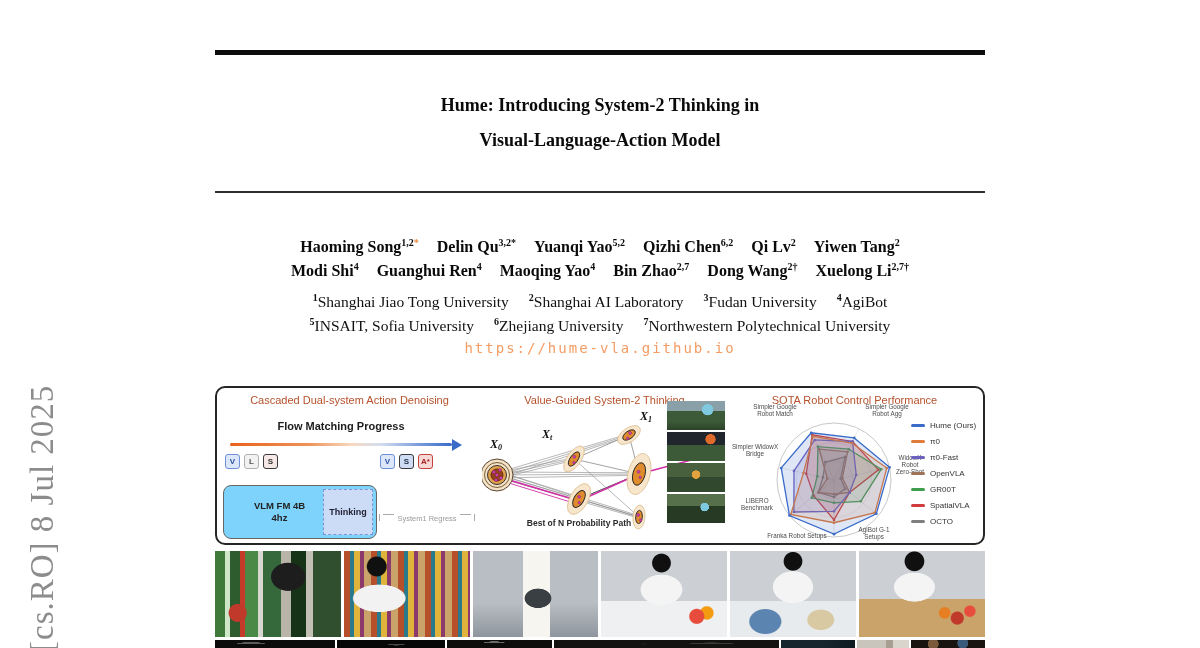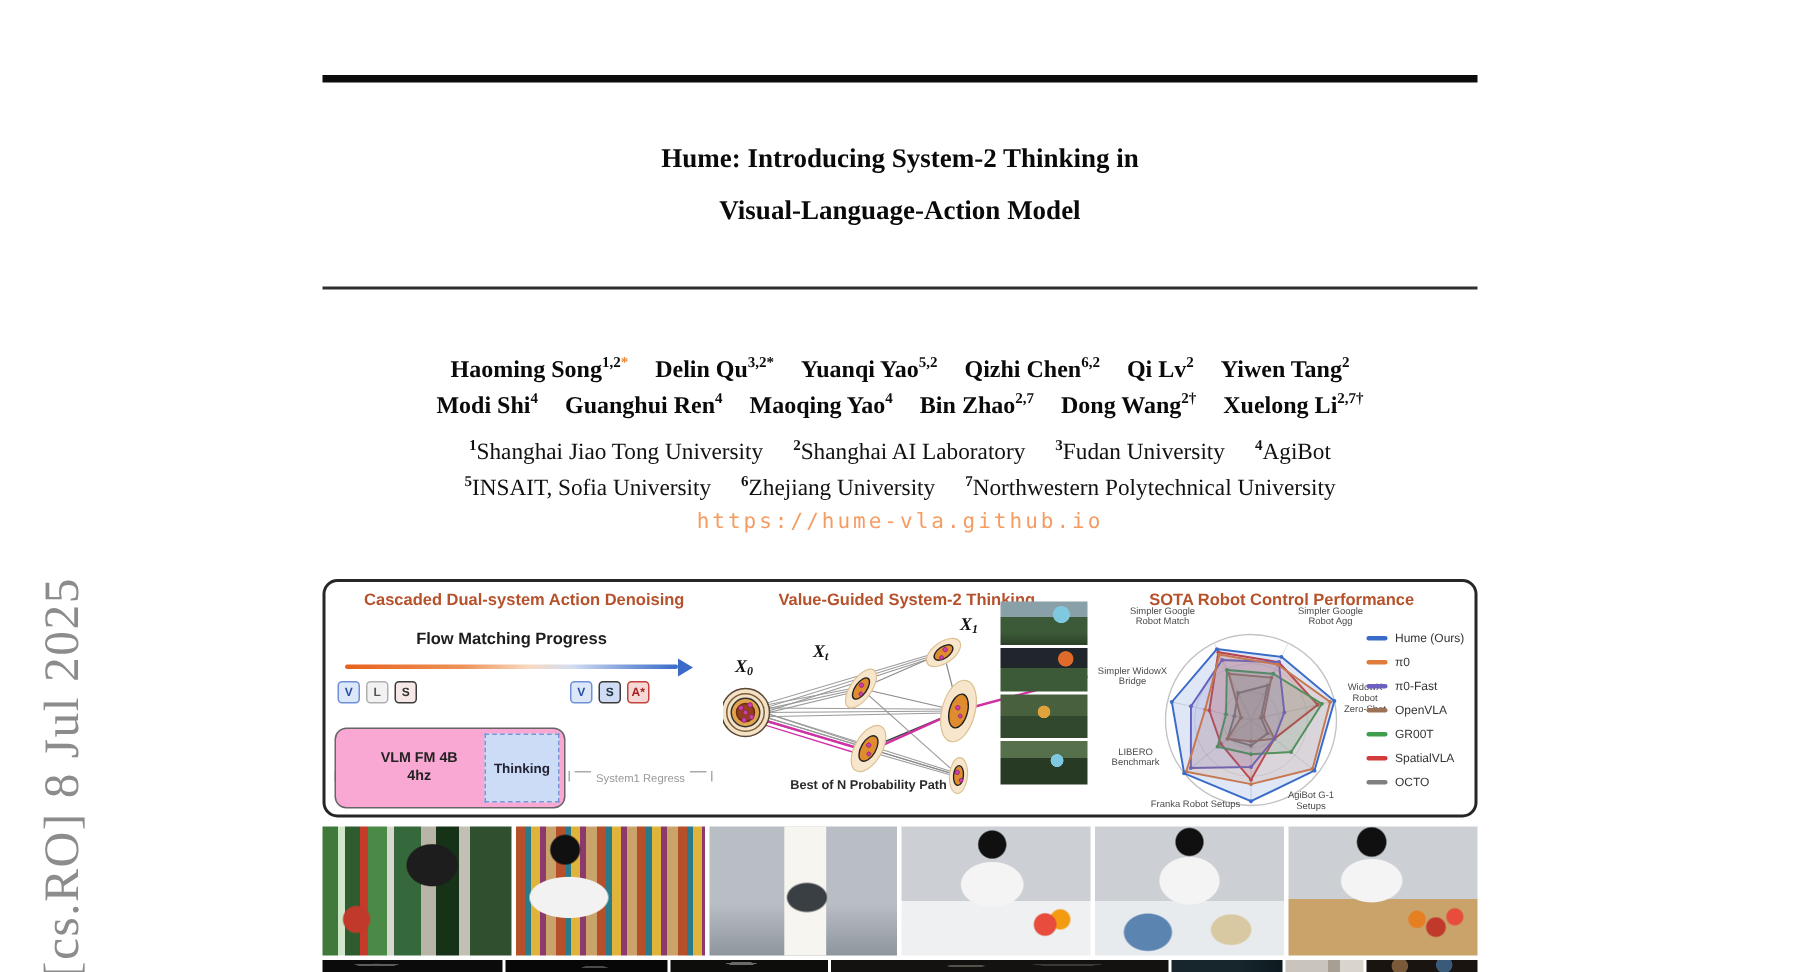--- a/index.html
+++ b/index.html
@@ -33,21 +33,21 @@
 
   
   .teaser{position:absolute;left:215px;top:386px;width:770px;height:159px;
     border:2.5px solid #262626;border-radius:10px;background:#fff;box-sizing:border-box;
     display:flex;}
   .panel{position:relative;height:100%;}
   .panel-a{width:265px;}
   .panel-b{width:245px;}
   .panel-c{width:255px;}
   .panel-title{position:absolute;top:6px;left:0;right:0;text-align:center;
-    font-size:11px;font-weight:bold;color:#b5512b;}
+    font-size:11px;font-weight:normal;color:#b5512b;}
 
   
   .fm-label{position:absolute;top:32px;left:0;width:248px;text-align:center;
     font-size:11px;font-weight:600;color:#1c1c1c;}
   .arrow-track{position:absolute;left:13px;top:55px;width:222px;height:3px;border-radius:2px;
     background:linear-gradient(90deg,#e8611c 0%,#ee9257 35%,#f8d9c0 55%,#d3ddf1 68%,#7b9cda 85%,#3a6bc9 100%);}
   .arrow-head{position:absolute;left:235px;top:50.5px;width:0;height:0;
     border-top:6px solid transparent;border-bottom:6px solid transparent;border-left:10px solid #3a6bc9;}
   .tokens{position:absolute;top:66px;display:flex;gap:4px;}
   .tokens-left{left:8px;}
@@ -58,21 +58,21 @@
   .tk-language{background:#f2f2f2;border:1.2px solid #b0b0b0;color:#555;}
   .tk-state{background:#f6e8e6;border:1.6px solid #3a3a3a;color:#333;}
   .tk-state-blue{background:#cfdcf4;border:1.6px solid #3a3a3a;color:#234;}
   .tk-action{background:#f6d9d6;border:1.6px solid #c3423a;color:#a22;}
   .span-ruler{position:absolute;top:85px;display:flex;gap:3px;
     font-size:7.5px;color:#999;margin-top:41px;}
   .span-ruler .seg{flex:1;border-top:1px solid #aaa;height:0;}
   .span-ruler .tick{width:0;height:7px;border-left:1px solid #aaa;}
   .ruler-left{left:6px;width:152px;}
   .ruler-right{left:162px;width:96px;}
-  .sys2-box{position:absolute;left:6px;top:97px;width:154px;height:54px;background:#f9a8d4;
+  .sys2-box{position:absolute;left:6px;top:97px;width:154px;height:54px;background:#7dd3fc;
     border:1.5px solid #666;border-radius:8px;box-sizing:border-box;}
   .sys2-text{position:absolute;left:8px;top:0;bottom:0;width:95px;display:flex;flex-direction:column;
     align-items:center;justify-content:center;font-size:9.5px;font-weight:bold;color:#222;line-height:12px;}
   .thinking-box{position:absolute;right:3px;top:3px;bottom:3px;width:50px;background:#ccdcf6;
     border:1.5px dashed #7a95d6;border-radius:0;display:flex;align-items:center;justify-content:center;
     font-size:9px;font-weight:bold;color:#223;box-sizing:border-box;}
   .sys1-box{position:absolute;left:165px;top:97px;width:92px;height:54px;background:#d8d0ea;
     border:2px solid #2f2f3a;border-radius:8px;box-sizing:border-box;display:flex;flex-direction:column;
     align-items:center;justify-content:center;font-size:10.5px;font-weight:bold;color:#111;line-height:13px;}
 

